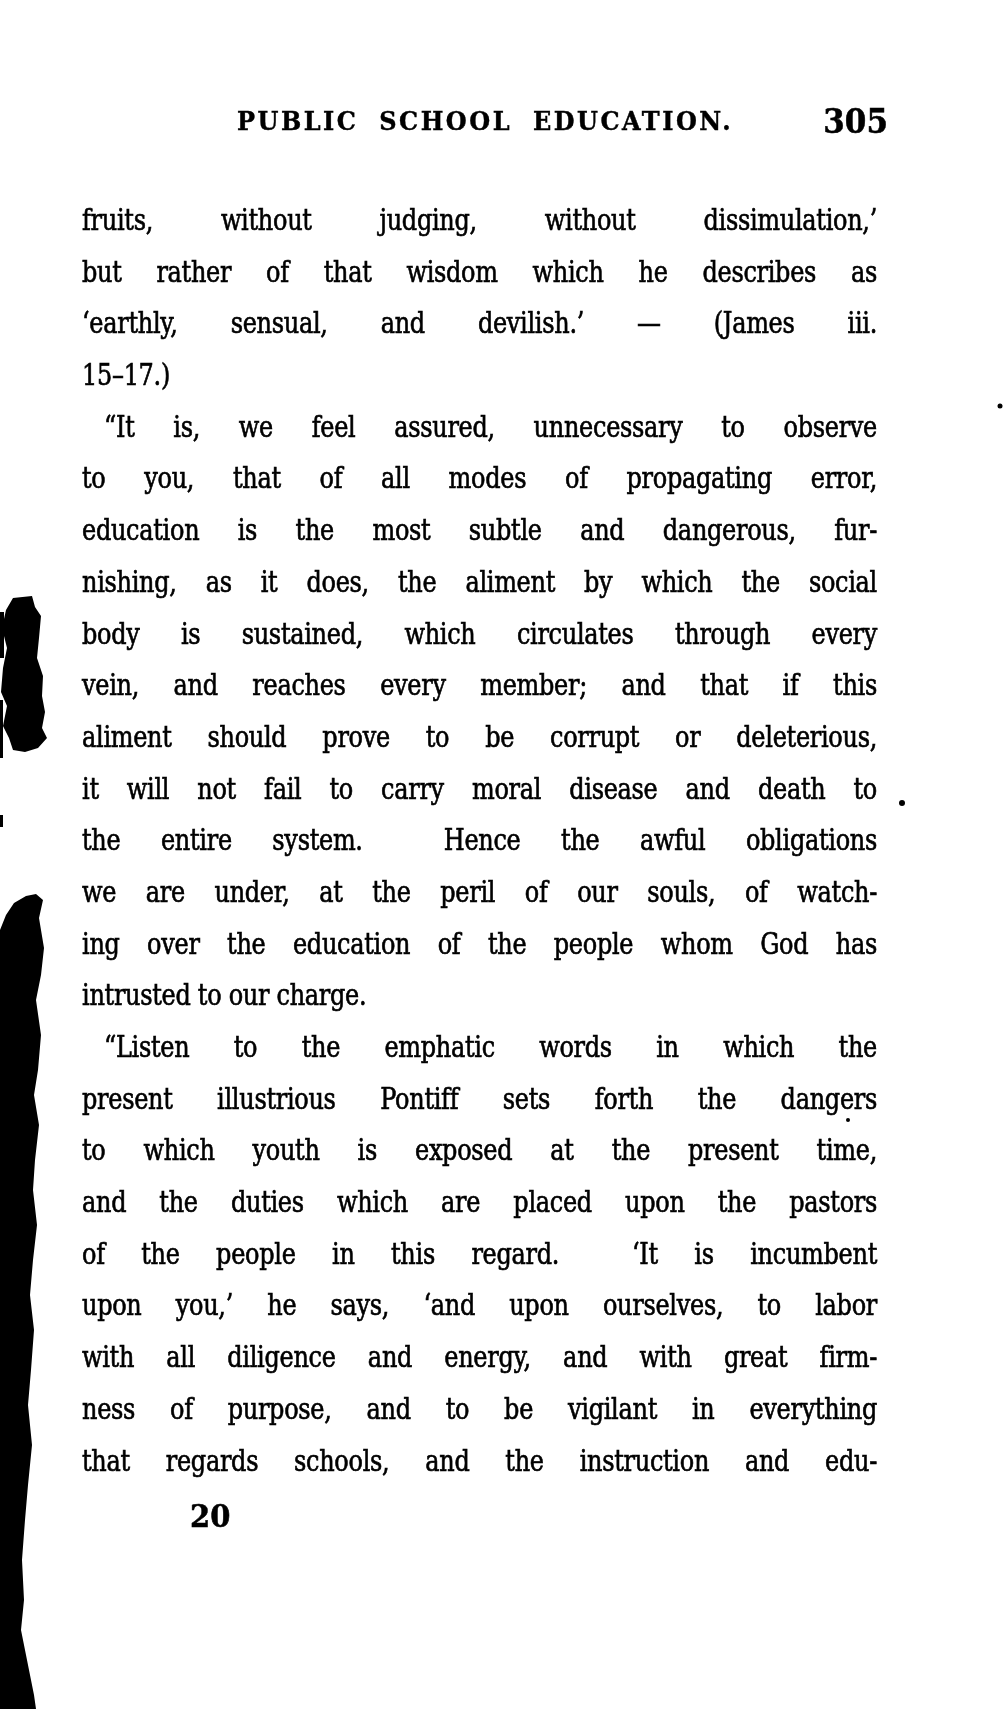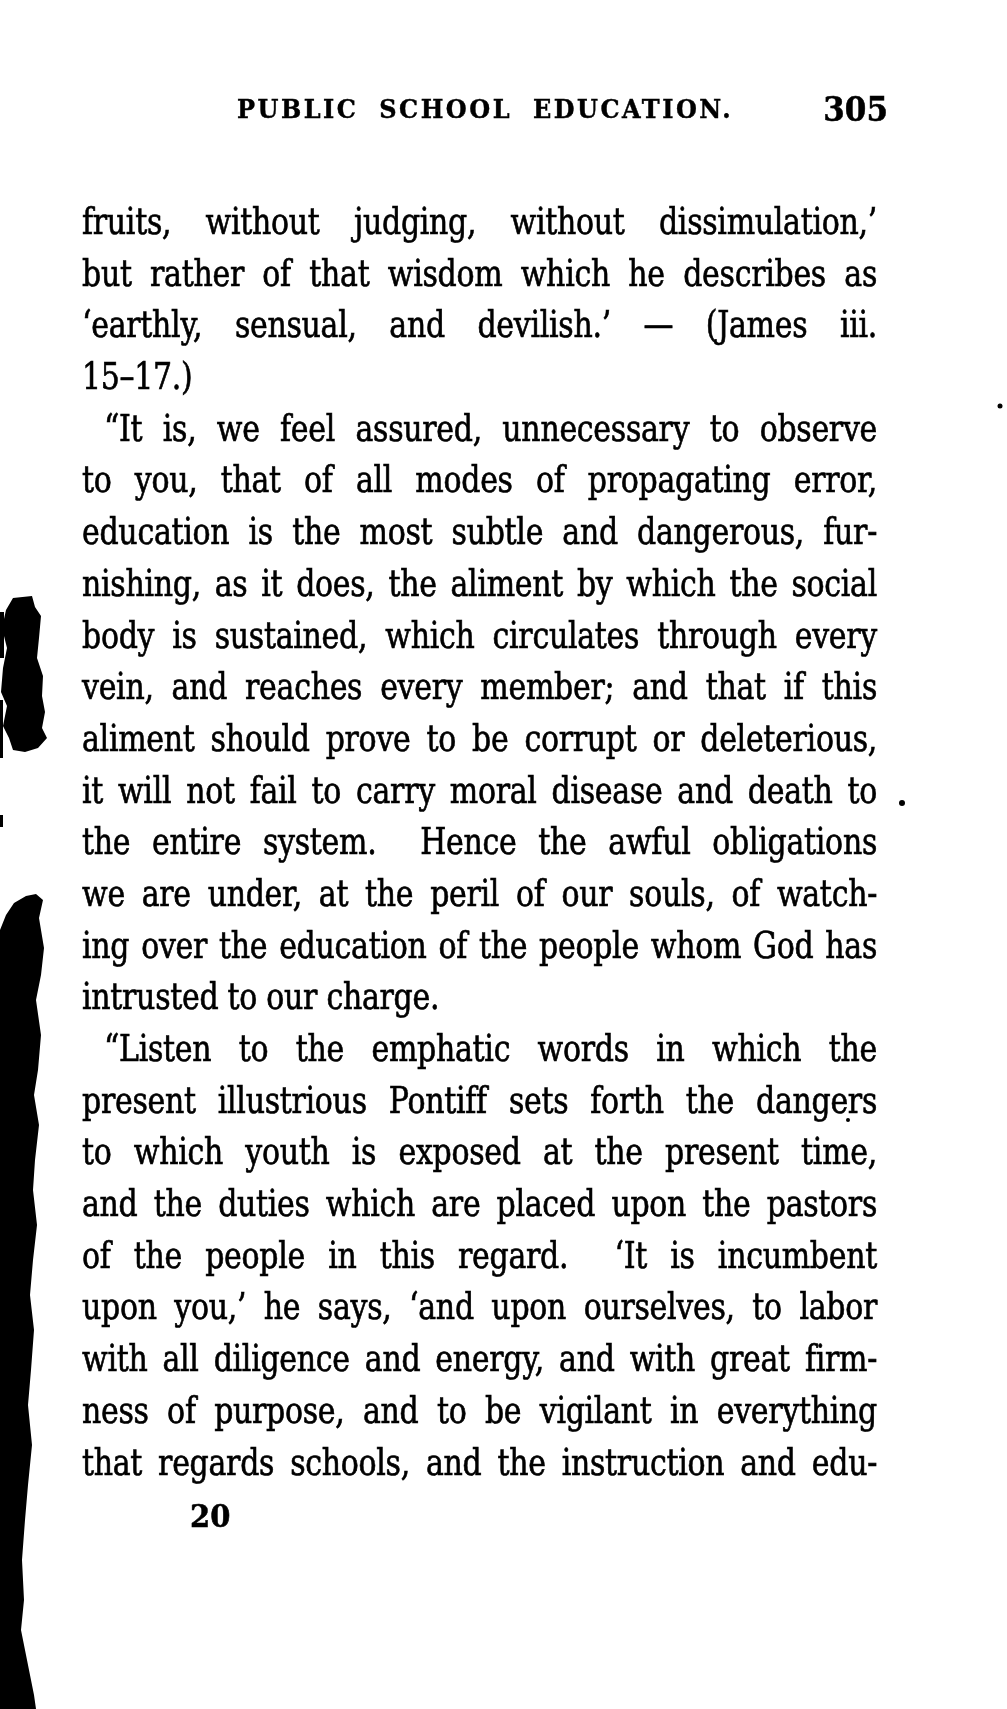--- a/index.html
+++ b/index.html
@@ -5,41 +5,41 @@
   html,body{margin:0;padding:0;}
   body{
     width:1007px;height:1709px;position:relative;
     background:#ffffff;overflow:hidden;
     font-family:"DejaVu Serif", serif;
   }
   .page{position:absolute;inset:0;background:#ffffff;}
 
   
   .running-head{
-    position:absolute;left:82px;top:88px;width:806px;height:42px;
+    position:absolute;left:82px;top:100px;width:806px;height:42px;
   }
   .running-title{
     position:absolute;left:0;right:0;top:0;line-height:42px;
     text-align:center;
     font-size:24px;font-weight:bold;color:#000;
     letter-spacing:2.5px;word-spacing:10px;
     -webkit-text-stroke:0.4px #000;
     transform:scaleY(1.08);
   }
   .page-number{
     position:absolute;right:0;top:0;line-height:42px;
     font-size:31px;font-weight:bold;color:#000;
     -webkit-text-stroke:0.5px #000;
     transform:scaleY(1.1);transform-origin:right center;
   }
 
   
   .text-block{
     position:absolute;left:82px;top:196px;width:795px;
-    font-size:30px;color:#000;
+    font-size:24px;color:#000;
     letter-spacing:-0.3px;
   }
   .line{
     height:51.7px;line-height:51.7px;white-space:nowrap;
     text-align:justify;text-align-last:justify;
     transform:scaleY(1.26);transform-origin:left 55%;
     -webkit-text-stroke:0.55px #000;
   }
   .line.no-justify{text-align:left;text-align-last:left;}
   .line.indent{text-indent:22px;}

